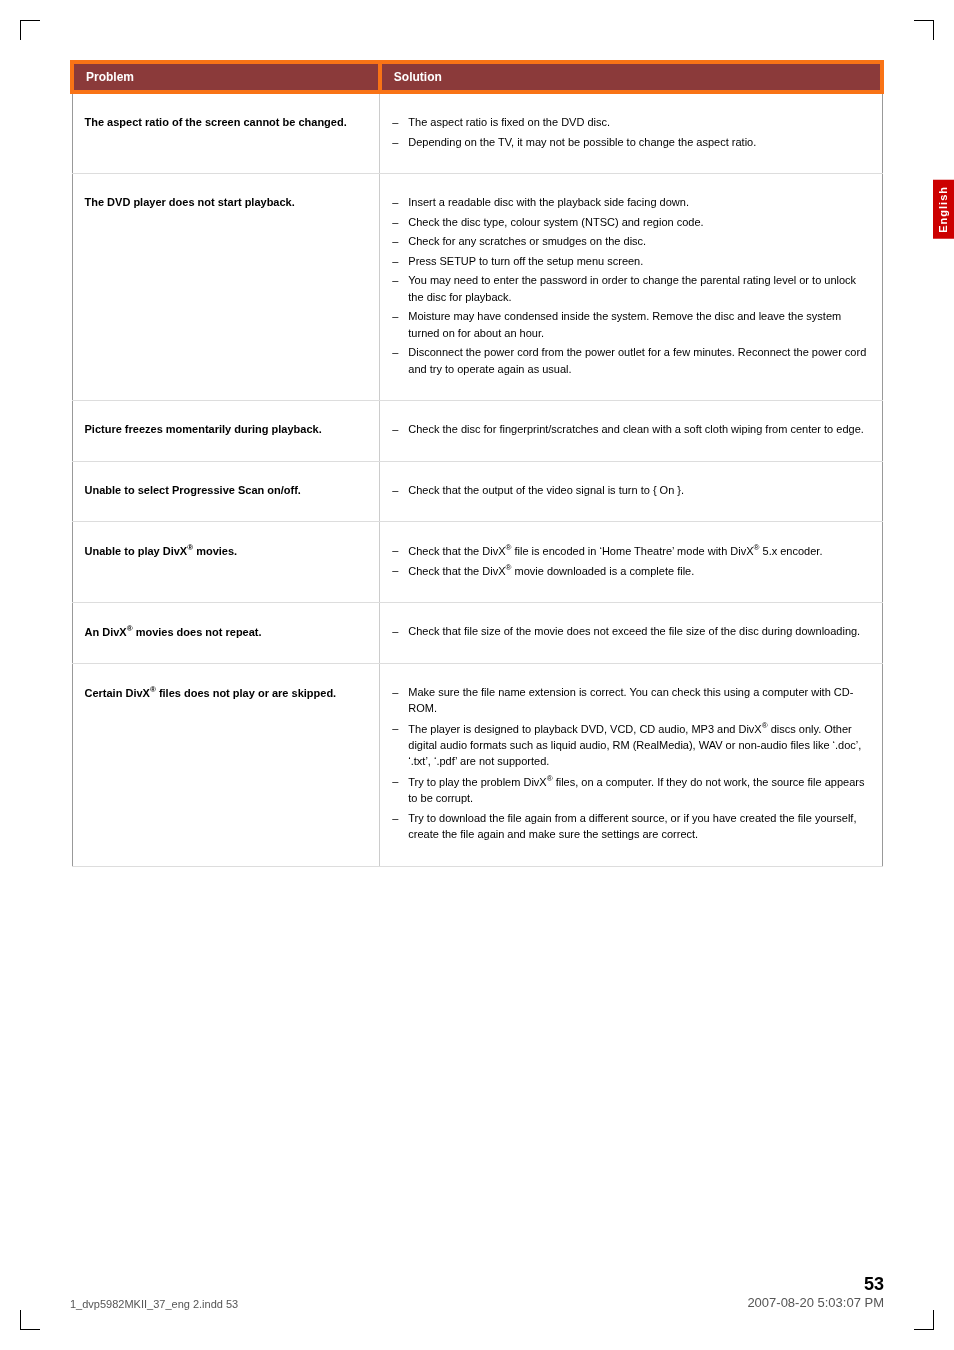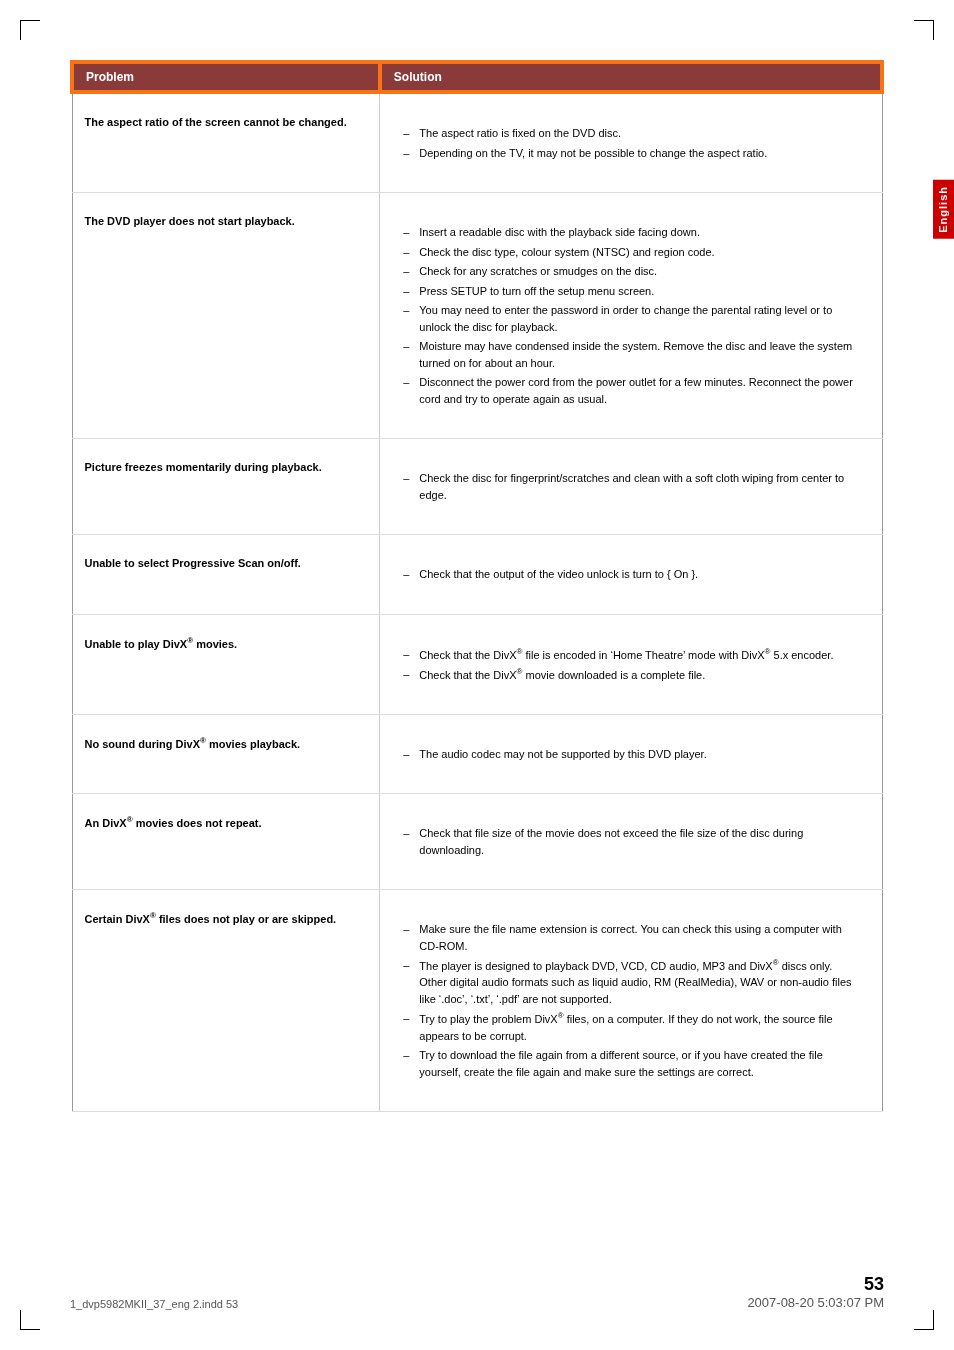--- a/index.html
+++ b/index.html
@@ -106,21 +106,21 @@
       border-right: 1px solid #ccc;
     }
 
     .troubleshoot-table tbody tr td.solution-cell {
       width: 62%;
     }
 
     .solution-list {
       list-style: none;
       padding: 0;
-      margin: 11px;
+      margin: 0;
     }
 
     .solution-list li {
       padding-left: 16px;
       position: relative;
       margin-bottom: 3px;
       line-height: 1.5;
     }
 
     .solution-list li::before {
@@ -209,38 +209,30 @@
           <td class="solution-cell">
             <ul class="solution-list">
               <li>Check the disc for fingerprint/scratches and clean with a soft cloth wiping from center to edge.</li>
             </ul>
           </td>
         </tr>
         <tr>
           <td class="problem-cell">Unable to select Progressive Scan on/off.</td>
           <td class="solution-cell">
             <ul class="solution-list">
-              <li>Check that the output of the video unlock is turn to { On }.</li>
+              <li>Check that the output of the video signal is turn to { On }.</li>
             </ul>
           </td>
         </tr>
         <tr>
           <td class="problem-cell">Unable to play DivX<sup>®</sup> movies.</td>
           <td class="solution-cell">
             <ul class="solution-list">
               <li>Check that the DivX<sup>®</sup> file is encoded in ‘Home Theatre’ mode with DivX<sup>®</sup> 5.x encoder.</li>
               <li>Check that the DivX<sup>®</sup> movie downloaded is a complete file.</li>
-            </ul>
-          </td>
-        </tr>
-        <tr>
-          <td class="problem-cell">No sound during DivX<sup>®</sup> movies playback.</td>
-          <td class="solution-cell">
-            <ul class="solution-list">
-              <li>The audio codec may not be supported by this DVD player.</li>
             </ul>
           </td>
         </tr>
         <tr>
           <td class="problem-cell">An DivX<sup>®</sup> movies does not repeat.</td>
           <td class="solution-cell">
             <ul class="solution-list">
               <li>Check that file size of the movie does not exceed the file size of the disc during downloading.</li>
             </ul>
           </td>

